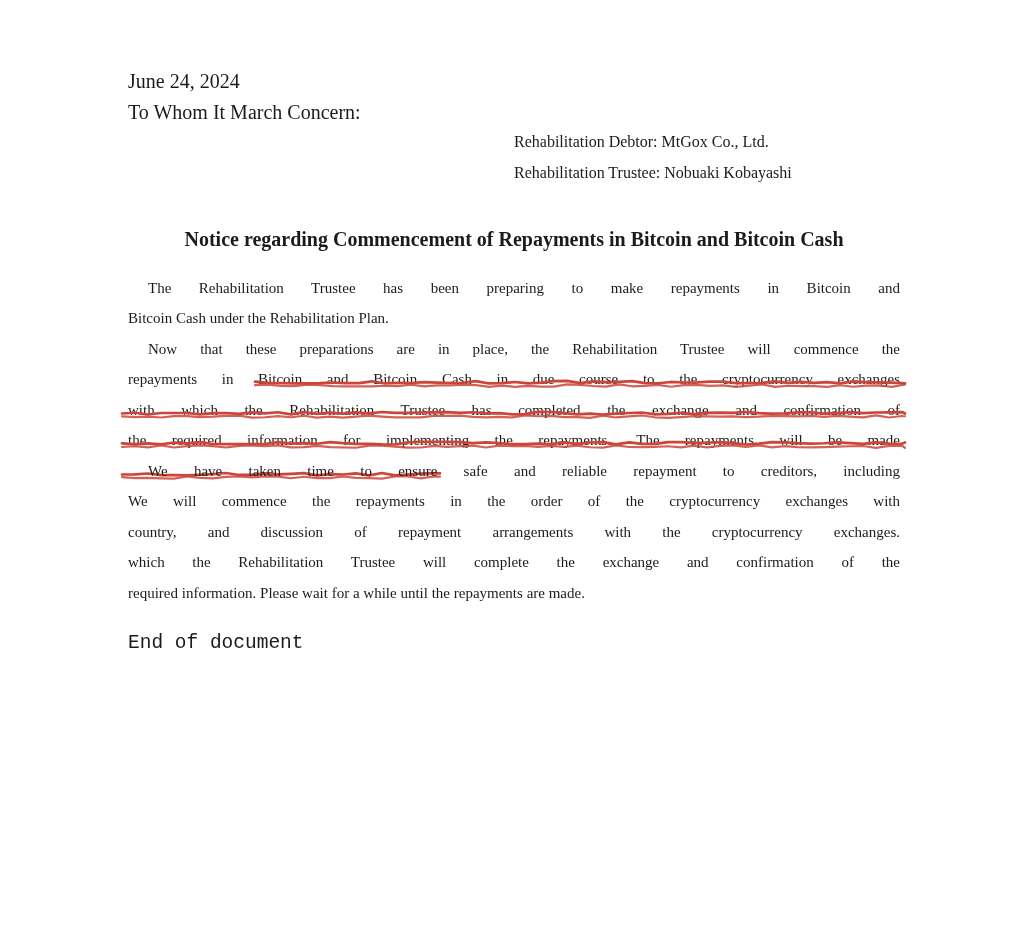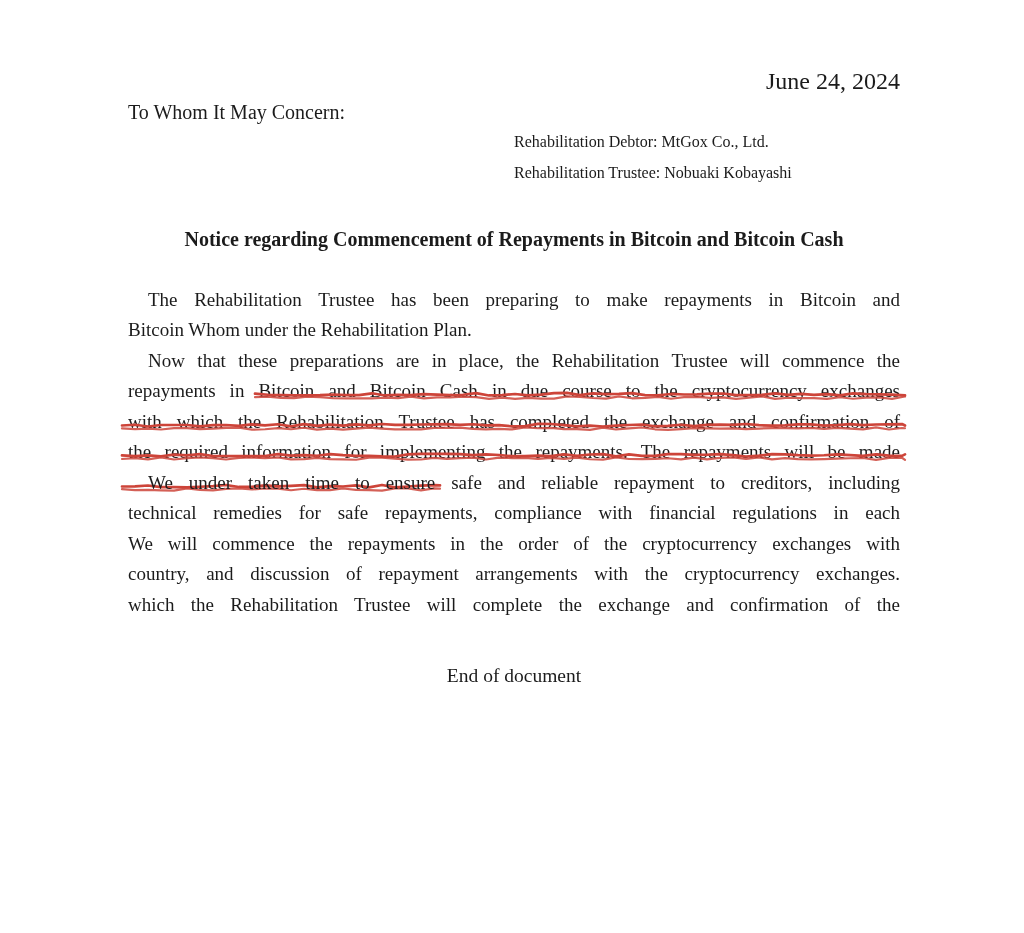--- a/index.html
+++ b/index.html
@@ -13,91 +13,91 @@
     overflow: hidden;
   }
   .column {
     position: absolute;
     left: 128px;
     top: 0;
     width: 772px;
   }
   .date {
     margin-top: 66px;
-    text-align: right;
-    font-size: 24px;
+    font-size: 20px;
     line-height: 30.5px;
   }
   .salutation {
     font-size: 20px;
     line-height: 30.5px;
   }
   .sender {
     margin-left: 386px;
     font-size: 16px;
     line-height: 30.5px;
   }
   .attorney { margin-left: 209px; }
   .heading {
     margin: 36px 0 8px 0;
     text-align: center;
     font-weight: bold;
     font-size: 20px;
     line-height: 30.5px;
   }
   .bodytext {
-    margin-top: 30px;
-    font-size: 19px;
+    margin-top: 18px;
+    font-size: 15px;
   }
   .bline {
     position: relative;
     line-height: 30.5px;
     white-space: normal;
   }
   .just {
     text-align: justify;
     text-justify: inter-word;
     text-align-last: justify;
   }
   .indent { text-indent: 20px; }
   .closing {
-    margin-top: 41px;
-    text-align: center;
+    margin-top: 20px;
+    text-align: left;
     font-size: 19.5px;
     line-height: 30.5px;
+    font-family: Liberation Mono, monospace;
   }
   svg.rough-underline {
     position: absolute;
     top: 15px;
     height: 11px;
     pointer-events: none;
     overflow: visible;
   }
 </style>
 </head>
 <body>
 
 <div class="page">
   <div class="column">
 
     <div class="date">June 24, 2024</div>
 
-    <div class="salutation">To Whom It May Concern:</div>
+    <div class="salutation">To Whom It March Concern:</div>
 
     <div class="sender">
       <div>Rehabilitation Debtor: MtGox Co., Ltd.</div>
       <div>Rehabilitation Trustee: Nobuaki Kobayashi</div>
     </div>
 
     <div class="heading">Notice regarding Commencement of Repayments in Bitcoin and Bitcoin Cash</div>
 
     <div class="bodytext">
 
       <div class="bline just indent">The Rehabilitation Trustee has been preparing to make repayments in Bitcoin and</div>
-      <div class="bline">Bitcoin Whom under the Rehabilitation Plan.</div>
+      <div class="bline">Bitcoin Cash under the Rehabilitation Plan.</div>
 
       <div class="bline just indent">Now that these preparations are in place, the Rehabilitation Trustee will commence the</div>
       <div class="bline just">
         <span>repayments in Bitcoin and Bitcoin Cash in due course to the cryptocurrency exchanges</span>
         <svg class="rough-underline" style="left:127px; width:650px;" preserveAspectRatio="none" viewBox="0 0 650 11">
             <path d="M0 2.55 L13.0 3.75 L26.0 4.04 L39.0 4.40 L52.0 4.31 L65.0 4.10 L78.0 3.49 L91.0 4.05 L104.0 4.06 L117.0 2.29 L130.0 4.46 L143.0 3.86 L156.0 3.99 L169.0 3.07 L182.0 3.71 L195.0 4.20 L208.0 3.78 L221.0 2.16 L234.0 4.46 L247.0 4.16 L260.0 3.01 L273.0 4.31 L286.0 3.61 L299.0 2.15 L312.0 1.90 L325.0 4.11 L338.0 2.41 L351.0 3.20 L364.0 2.96 L377.0 2.20 L390.0 4.07 L403.0 4.26 L416.0 2.97 L429.0 3.50 L442.0 3.38 L455.0 2.59 L468.0 2.48 L481.0 4.07 L494.0 4.20 L507.0 3.85 L520.0 2.45 L533.0 3.91 L546.0 2.93 L559.0 3.96 L572.0 3.12 L585.0 4.36 L598.0 2.45 L611.0 3.20 L624.0 3.32 L637.0 3.65 L650.0 4.41" fill="none" stroke="#cd4439" stroke-width="2.7" stroke-linecap="round" stroke-linejoin="round"></path>
             <path d="M0 6.22 L13.0 5.54 L26.0 6.79 L39.0 7.04 L52.0 5.73 L65.0 6.14 L78.0 7.04 L91.0 7.43 L104.0 7.35 L117.0 7.28 L130.0 6.75 L143.0 7.15 L156.0 5.68 L169.0 7.45 L182.0 6.40 L195.0 6.50 L208.0 5.77 L221.0 6.13 L234.0 7.79 L247.0 6.62 L260.0 7.88 L273.0 6.87 L286.0 7.59 L299.0 7.61 L312.0 5.40 L325.0 5.91 L338.0 6.99 L351.0 7.64 L364.0 5.33 L377.0 7.28 L390.0 6.94 L403.0 5.84 L416.0 7.77 L429.0 6.05 L442.0 5.78 L455.0 6.78 L468.0 6.42 L481.0 7.88 L494.0 6.73 L507.0 5.38 L520.0 7.85 L533.0 6.76 L546.0 7.05 L559.0 7.08 L572.0 7.89 L585.0 6.23 L598.0 7.74 L611.0 6.60 L624.0 6.34 L637.0 7.86 L650.0 5.52" fill="none" stroke="#cd4439" stroke-width="2.2" stroke-opacity="0.85" stroke-linecap="round" stroke-linejoin="round"></path>
           </svg>
       </div>
       <div class="bline just">
@@ -114,23 +114,23 @@
             <path d="M0 7.01 L13.0 6.08 L26.0 7.30 L39.0 5.43 L52.0 7.49 L65.0 6.19 L78.0 5.40 L91.0 6.14 L104.0 7.52 L117.0 5.95 L130.0 5.43 L143.0 6.16 L156.0 5.43 L169.0 7.35 L182.0 7.13 L195.0 5.91 L208.0 7.21 L221.0 7.32 L234.0 7.77 L247.0 5.67 L260.0 5.55 L273.0 6.67 L286.0 7.67 L299.0 7.48 L312.0 5.82 L325.0 6.97 L338.0 6.04 L351.0 5.66 L364.0 7.53 L377.0 5.57 L390.0 6.10 L403.0 5.78 L416.0 6.79 L429.0 5.92 L442.0 6.88 L455.0 5.58 L468.0 7.27 L481.0 7.56 L494.0 5.40 L507.0 6.98 L520.0 7.21 L533.0 6.86 L546.0 6.25 L559.0 7.41 L572.0 5.58 L585.0 7.40 L598.0 5.79 L611.0 5.41 L624.0 6.94 L637.0 5.35 L650.0 7.40 L663.0 6.08 L676.0 7.21 L689.0 7.36 L702.0 7.07 L715.0 6.53 L728.0 6.26 L741.0 6.03 L754.0 7.87 L767.0 5.88 L780.0 5.77 L783.0 7.86" fill="none" stroke="#cd4439" stroke-width="2.2" stroke-opacity="0.85" stroke-linecap="round" stroke-linejoin="round"></path>
           </svg>
       </div>
       <div class="bline">
         <svg class="rough-underline" style="left:-6px; width:318px;" preserveAspectRatio="none" viewBox="0 0 318 11">
             <path d="M0 3.49 L13.0 3.45 L26.0 2.48 L39.0 4.17 L52.0 4.04 L65.0 4.38 L78.0 3.75 L91.0 3.12 L104.0 2.01 L117.0 3.97 L130.0 3.93 L143.0 2.41 L156.0 3.37 L169.0 2.83 L182.0 2.16 L195.0 4.32 L208.0 3.11 L221.0 3.49 L234.0 2.44 L247.0 4.43 L260.0 1.96 L273.0 4.30 L286.0 3.52 L299.0 2.65 L312.0 2.13 L318.0 2.39" fill="none" stroke="#cd4439" stroke-width="2.7" stroke-linecap="round" stroke-linejoin="round"></path>
             <path d="M0 6.21 L13.0 7.06 L26.0 6.79 L39.0 7.31 L52.0 7.61 L65.0 5.41 L78.0 6.95 L91.0 7.38 L104.0 5.89 L117.0 5.44 L130.0 6.45 L143.0 5.40 L156.0 5.61 L169.0 7.23 L182.0 5.77 L195.0 7.14 L208.0 7.05 L221.0 5.51 L234.0 6.87 L247.0 7.22 L260.0 7.56 L273.0 5.49 L286.0 5.47 L299.0 7.39 L312.0 5.34 L318.0 5.69" fill="none" stroke="#cd4439" stroke-width="2.2" stroke-opacity="0.85" stroke-linecap="round" stroke-linejoin="round"></path>
           </svg>
       </div>
 
-      <div class="bline just indent">We under taken time to ensure safe and reliable repayment to creditors, including</div>
-      <div class="bline just">technical remedies for safe repayments, compliance with financial regulations in each</div>
+      <div class="bline just indent">We have taken time to ensure safe and reliable repayment to creditors, including</div>
       <div class="bline just">We will commence the repayments in the order of the cryptocurrency exchanges with</div>
       <div class="bline just">country, and discussion of repayment arrangements with the cryptocurrency exchanges.</div>
       <div class="bline just">which the Rehabilitation Trustee will complete the exchange and confirmation of the</div>
+      <div class="bline">required information. Please wait for a while until the repayments are made.</div>
     </div>
 
     <div class="closing">End of document</div>
 
   </div>
 </div>
 
 </body></html>

